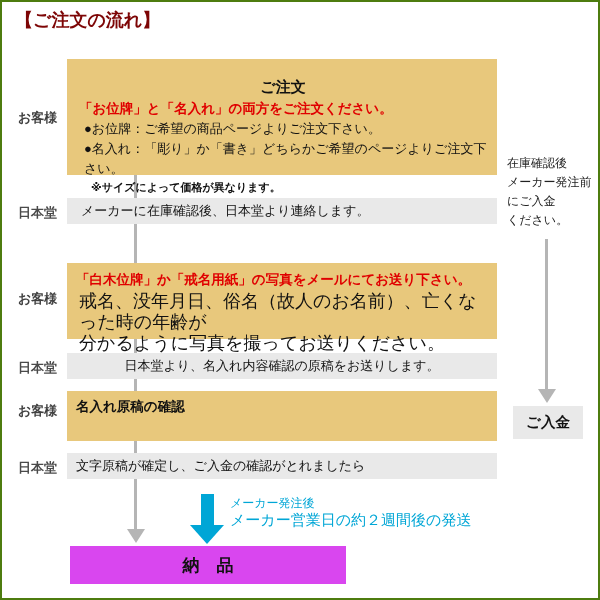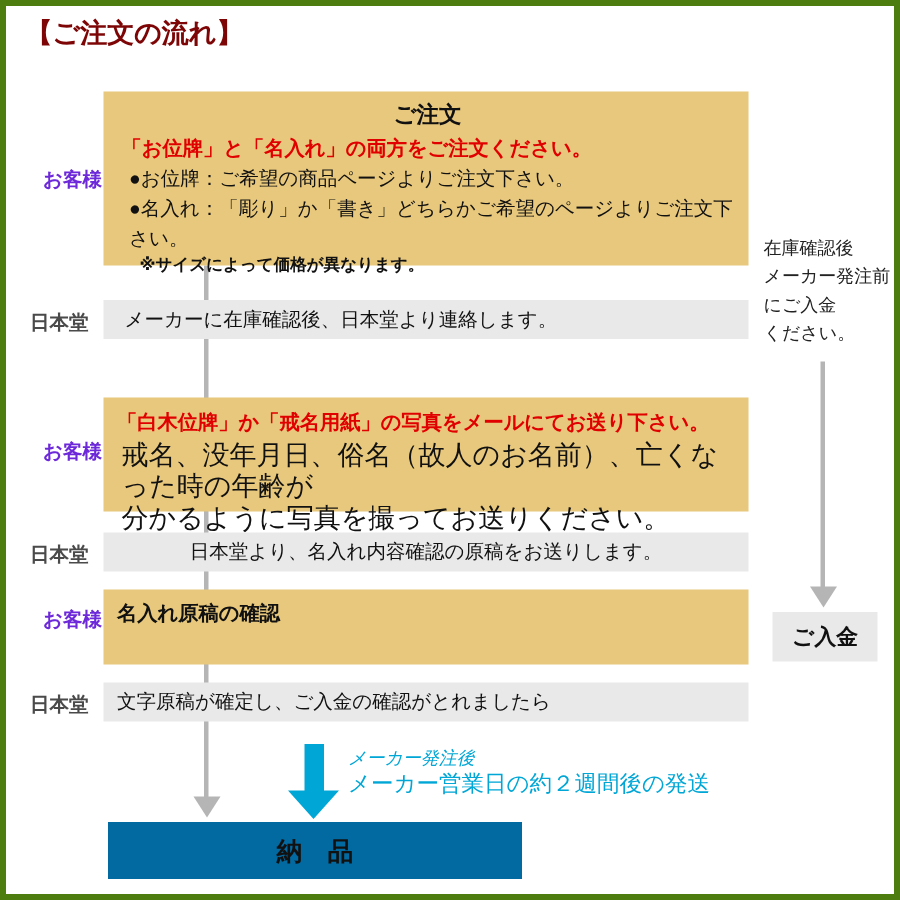--- a/index.html
+++ b/index.html
@@ -4,21 +4,21 @@
 <style>
   * { margin: 0; padding: 0; box-sizing: border-box; }
   html, body { background: #ffffff; }
   body { font-family: "Liberation Sans", "DejaVu Sans", sans-serif; }
 
   .canvas {
     position: relative;
     width: 600px;
     height: 600px;
     background: #ffffff;
-    border: 4px solid #4d7c0f;
+    border: 2px solid #4d7c0f;
     overflow: hidden;
   }
 
   .page-title {
     position: absolute;
     left: 13px;
     top: 6px;
     font-size: 18px;
     font-weight: bold;
     color: #7d0505;
@@ -60,35 +60,35 @@
 
   
   .actor {
     position: absolute;
     left: 16px;
     width: 48px;
     font-size: 13px;
     font-weight: bold;
     z-index: 3;
   }
-  .actor.customer { color: #6d28d9; text-align: right; }
+  .actor.customer { color: #404040; }
   .actor.shop     { color: #4a4a4a; }
 
   
   .box {
     position: absolute;
     left: 65px;
     width: 430px;
     z-index: 2;
     color: #111;
   }
   .yellow { background: #e8c87c; }
   .gray   { background: #e9e9e9; }
 
-  .box-order { top: 57px; height: 116px; padding: 5px 10px 0 12px; }
+  .box-order { top: 57px; height: 116px; padding: 17px 10px 0 12px; }
   .box-order .box-order-title { text-align: center; font-size: 15px; font-weight: bold; line-height: 22px; }
   .box-order .warn   { color: #e00000; font-weight: bold; font-size: 13.5px; line-height: 21px; }
   .box-order .bullet { font-size: 13px; line-height: 20px; padding-left: 5px; }
   .box-order .note   { font-size: 11px; font-weight: bold; line-height: 17px; padding-left: 12px; }
 
   .box-line { display: flex; align-items: center; font-size: 13px; }
   .box-stock   { top: 196px; height: 26px; padding-left: 14px; }
   .box-draft   { top: 351px; height: 26px; justify-content: center; }
   .box-maker   { top: 451px; height: 26px; padding-left: 9px; }
 
@@ -124,35 +124,34 @@
     z-index: 2;
     text-align: right;
   }
 
   .ship-note1 {
     position: absolute;
     left: 228px; top: 493px;
     font-size: 12px;
     color: #00a6d6;
     z-index: 2;
-    font-style: italic;
   }
   .ship-note2 {
     position: absolute;
     left: 228px; top: 509px;
     font-size: 15px;
     color: #00a6d6;
     z-index: 2;
   }
 
   .delivery-box {
     position: absolute;
     left: 68px; top: 544px;
     width: 276px; height: 38px;
-    background: #0369a1;
+    background: #d946ef;
     display: flex; align-items: center; justify-content: center;
     font-size: 17px; font-weight: bold;
     color: #111;
     z-index: 2;
   }
 </style>
 </head>
 <body>
 
 <div class="canvas">

